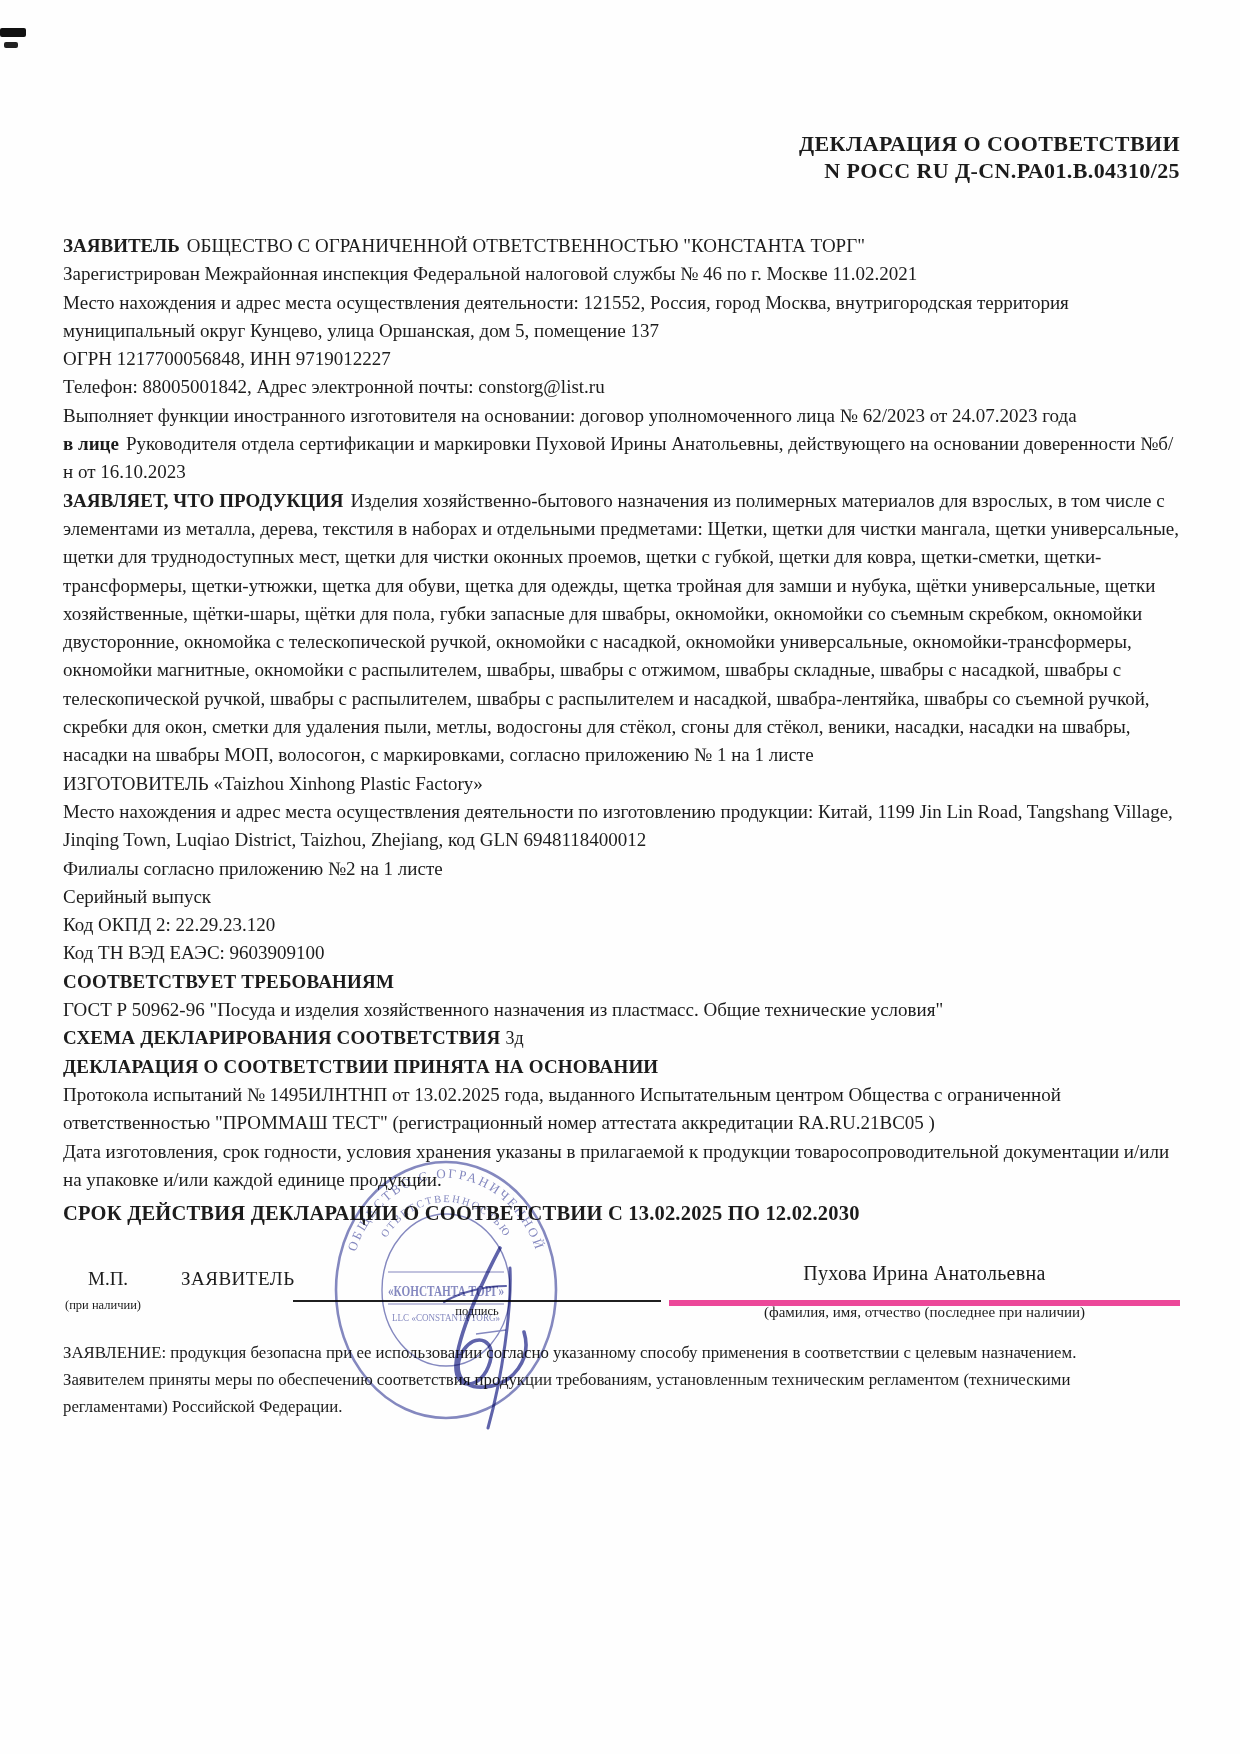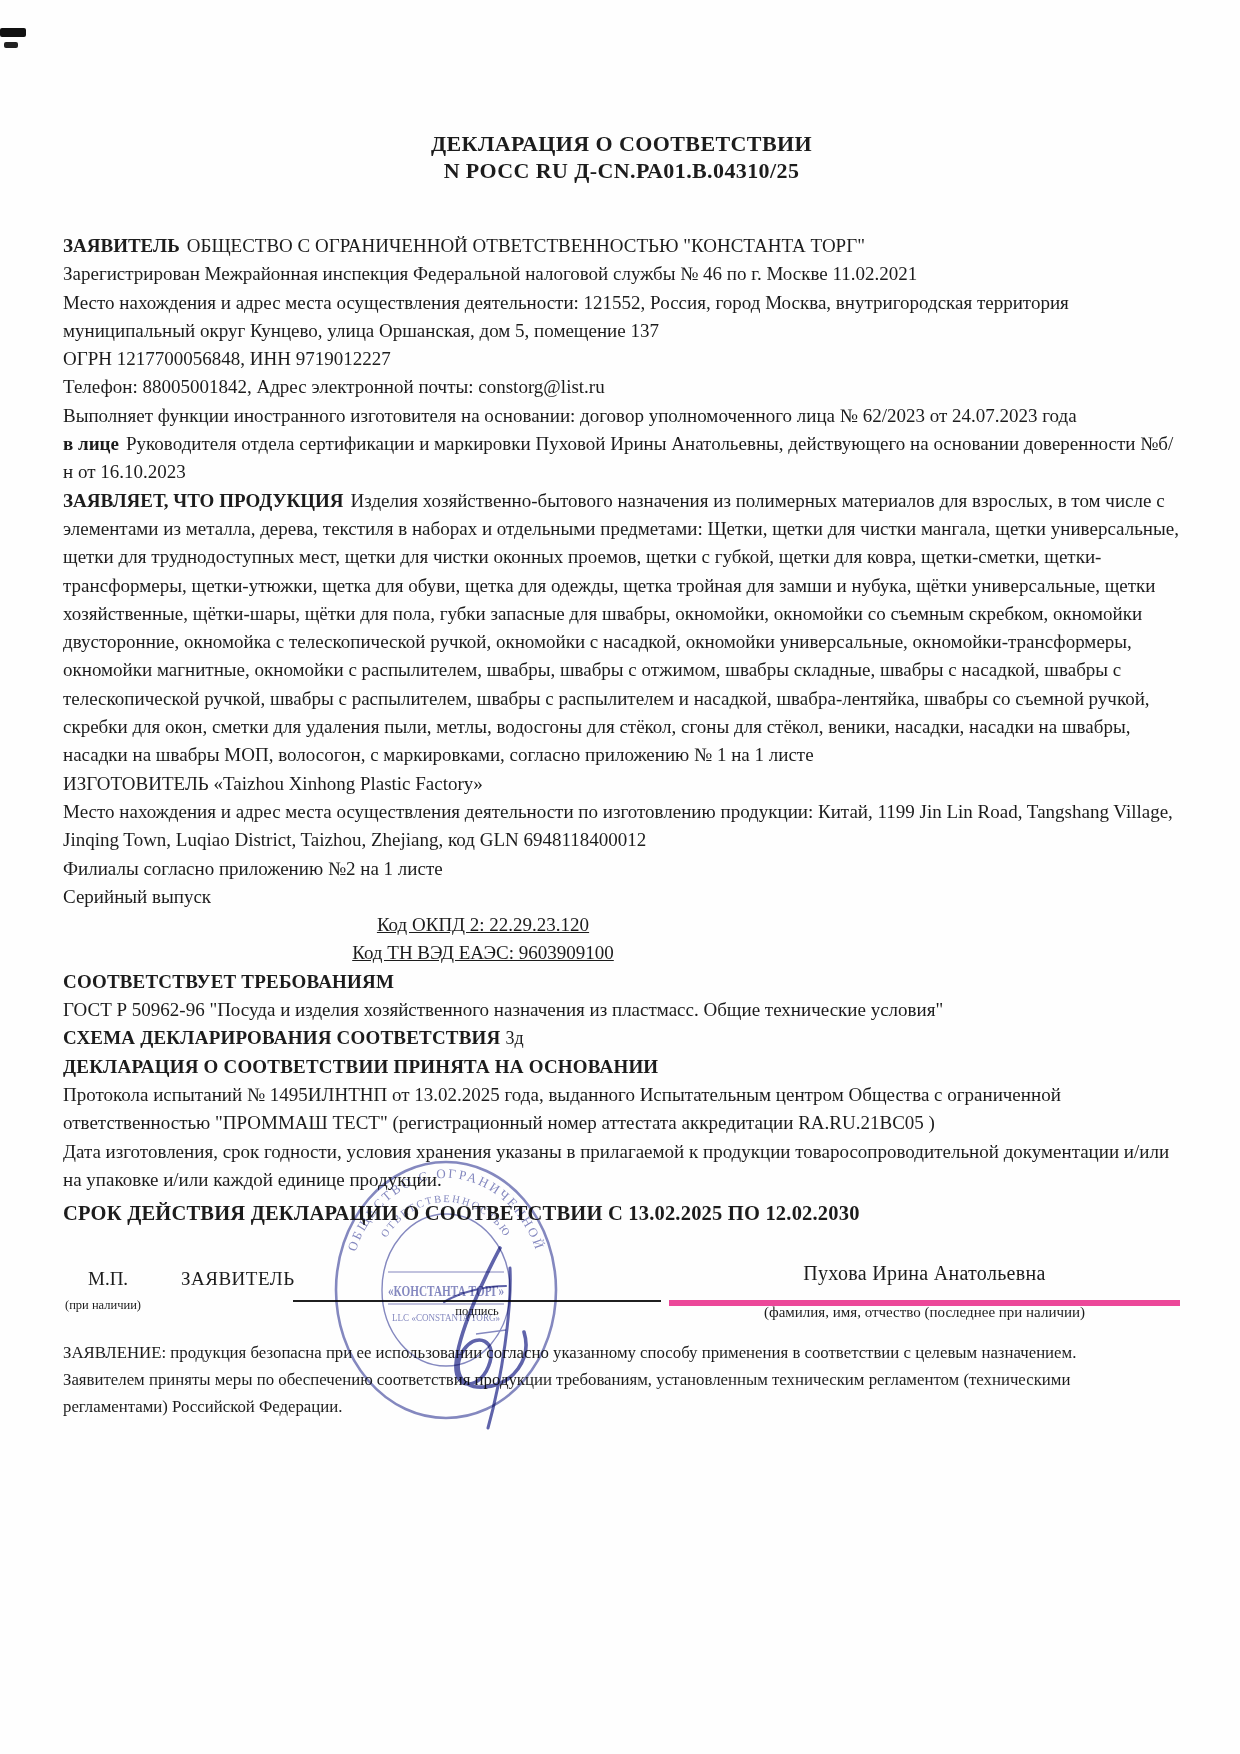--- a/index.html
+++ b/index.html
@@ -11,26 +11,26 @@
     font-family: "Liberation Serif", "DejaVu Serif", serif;
     color: #1c1c1c;
     overflow: hidden;
   }
   .content {
     position: absolute;
     left: 63px;
     top: 130px;
     width: 1117px;
   }
-  .doc-title { text-align: center; font-weight: bold; font-size: 22px; line-height: 27px; margin: 0 0 48px 0; }
+  .doc-title { text-align: right; font-weight: bold; font-size: 22px; line-height: 27px; margin: 0 0 48px 0; }
   .doc-title div { letter-spacing: .4px; }
   .p { font-size: 19px; line-height: 28.3px; margin: 0; }
   .lbl { font-weight: bold; margin-right: 7px; }
   .h  { font-size: 19px; font-weight: bold; line-height: 28.3px; margin: 0; letter-spacing: .2px; }
-  .codes { width: 840px; text-align: center; font-size: 19px; line-height: 28.3px; text-decoration: underline; }
+  .codes { width: 840px; font-size: 19px; line-height: 28.3px; }
   .scheme-val { font-weight: normal; font-size: 18px; }
   .validity { font-size: 20.5px; font-weight: bold; line-height: 30px; margin: 4px 0 0 0; letter-spacing: .2px; }
 
   .sig-row { position: relative; height: 68px; margin-top: 34px; font-size: 19px; }
   .mp { position: absolute; left: 25px; top: 6px; }
   .mp-note { position: absolute; left: 2px; top: 36px; font-size: 12.5px; }
   .applicant-word { position: absolute; left: 118px; top: 6px; letter-spacing: .5px; }
   .sig-line { position: absolute; left: 230px; top: 0; width: 368px; height: 38px; border-bottom: 2px solid #1f1f1f; }
   .sig-caption { position: absolute; left: 230px; top: 42px; width: 368px; text-align: center; font-size: 12.5px; }
   .fio-line { position: absolute; left: 606px; top: 0; width: 511px; height: 38px; border-bottom: 6px solid #ec4899; text-align: center; }

